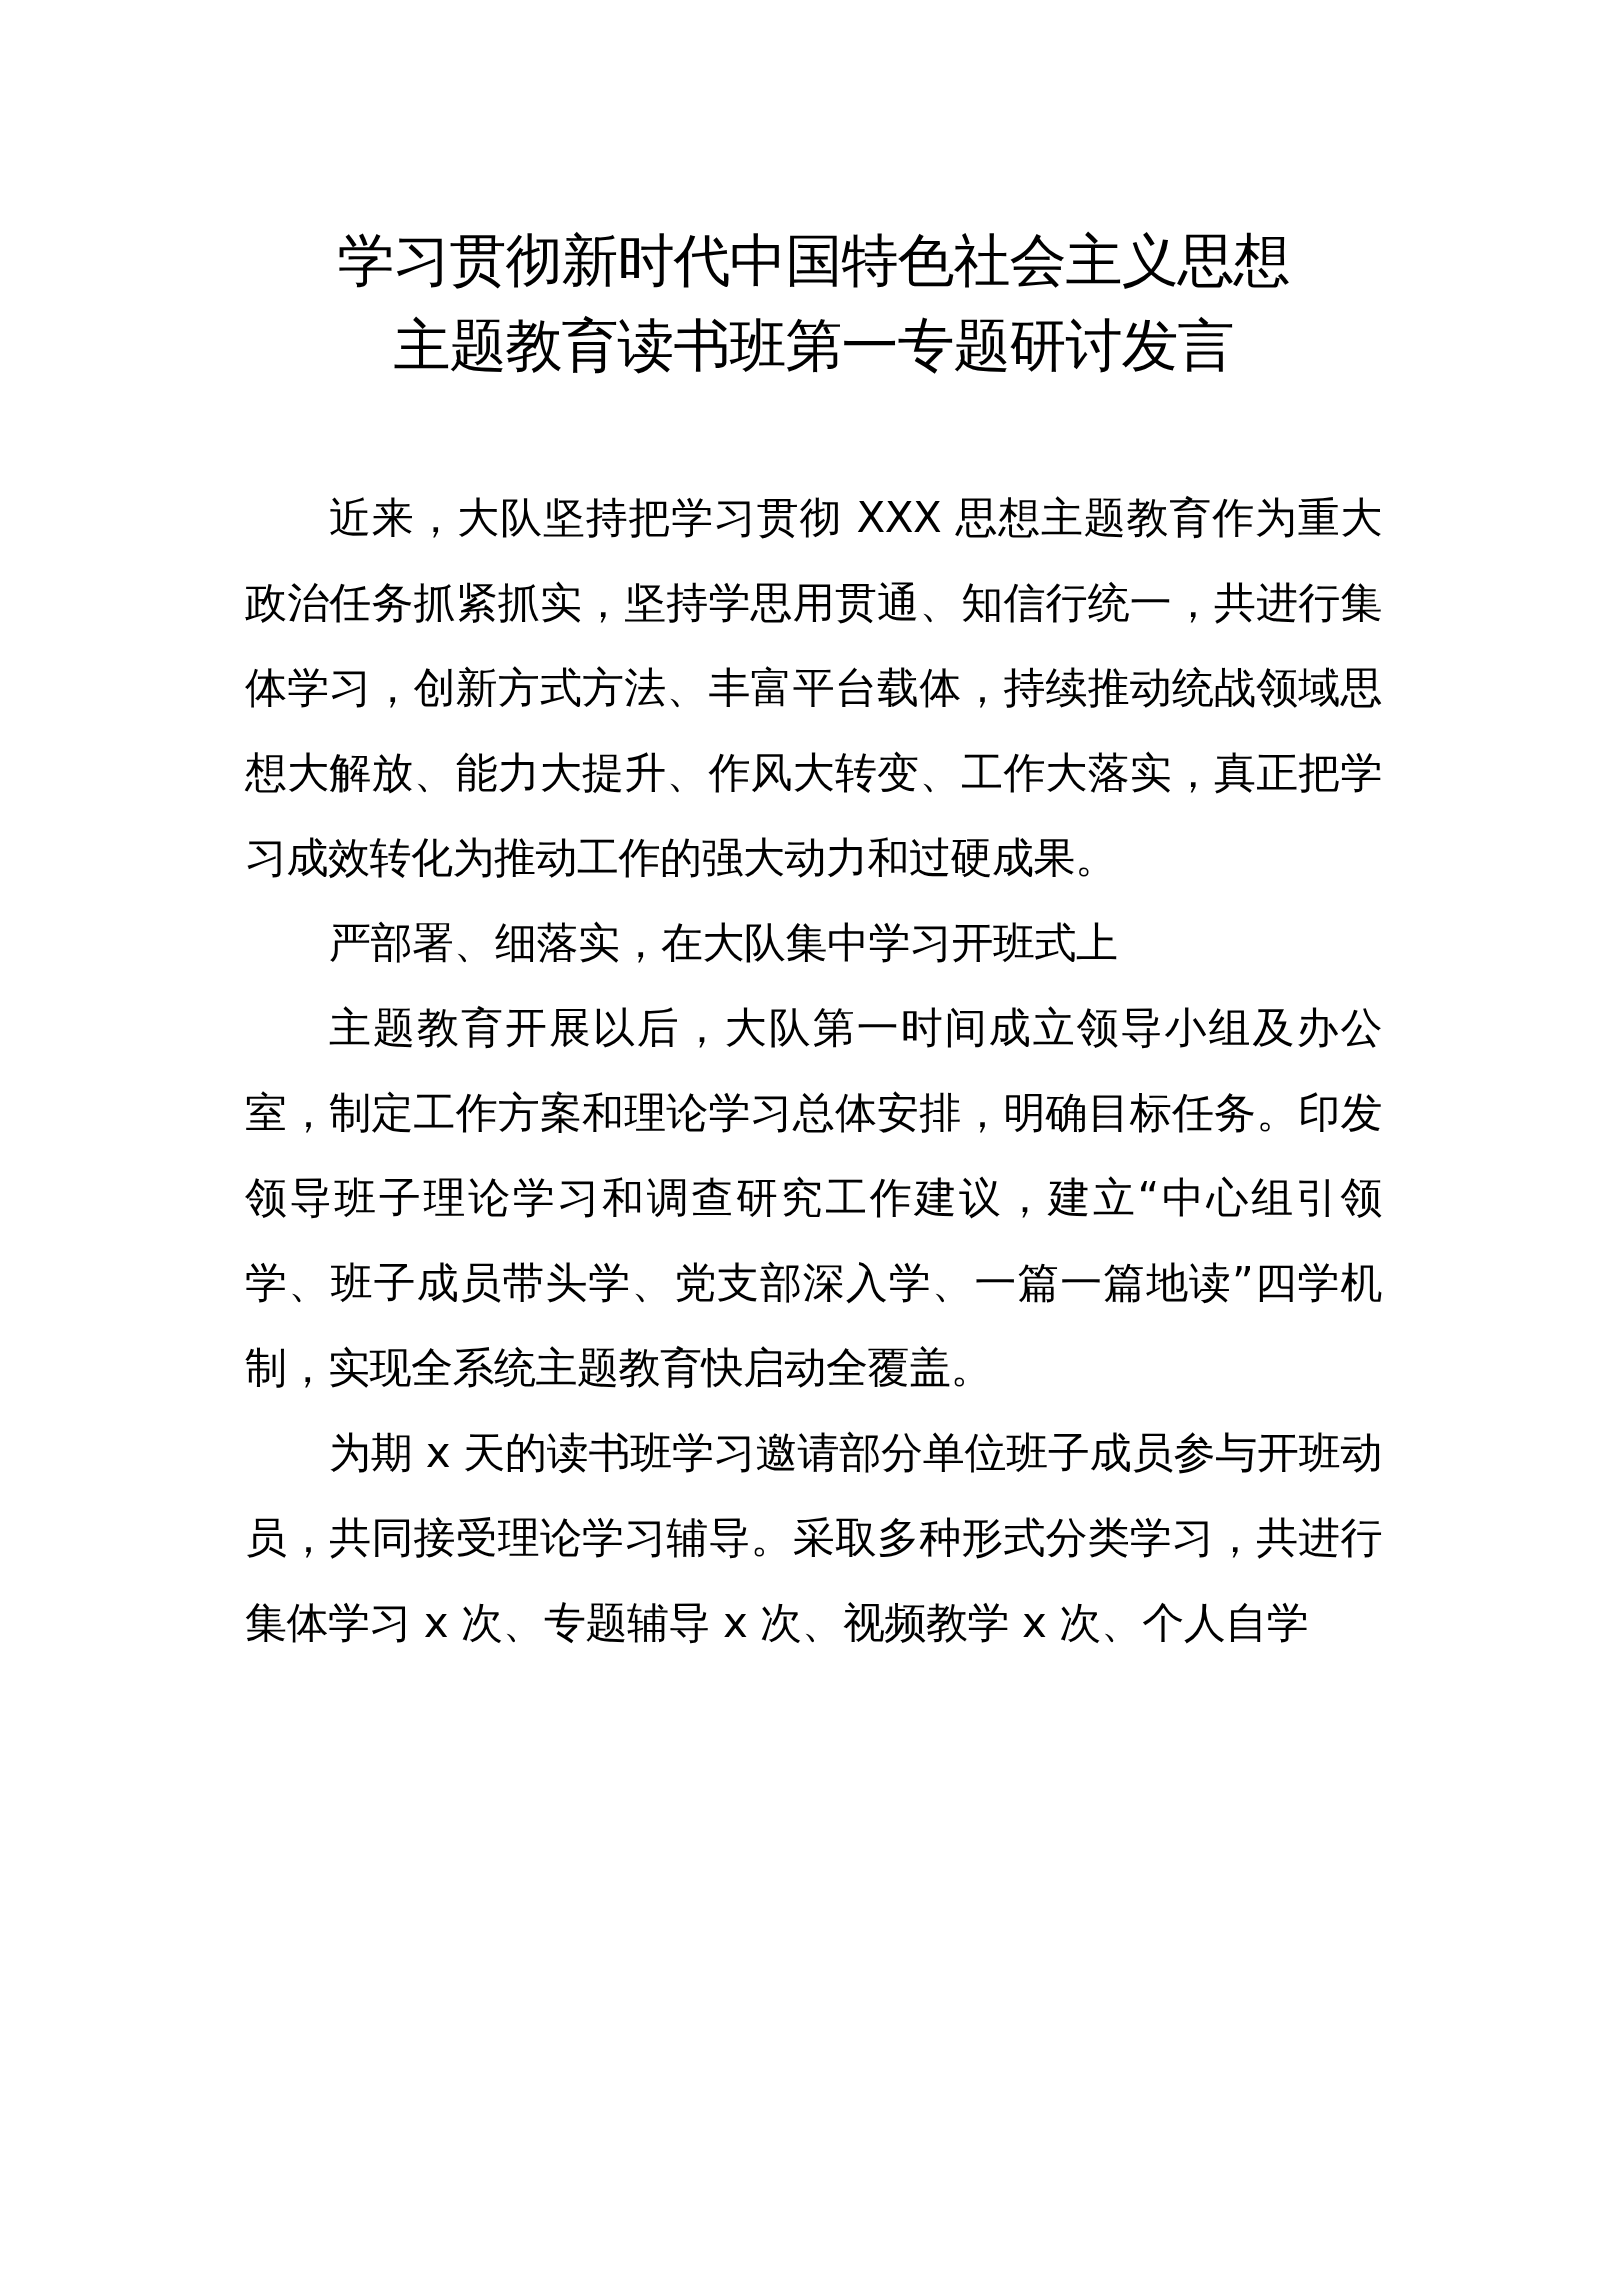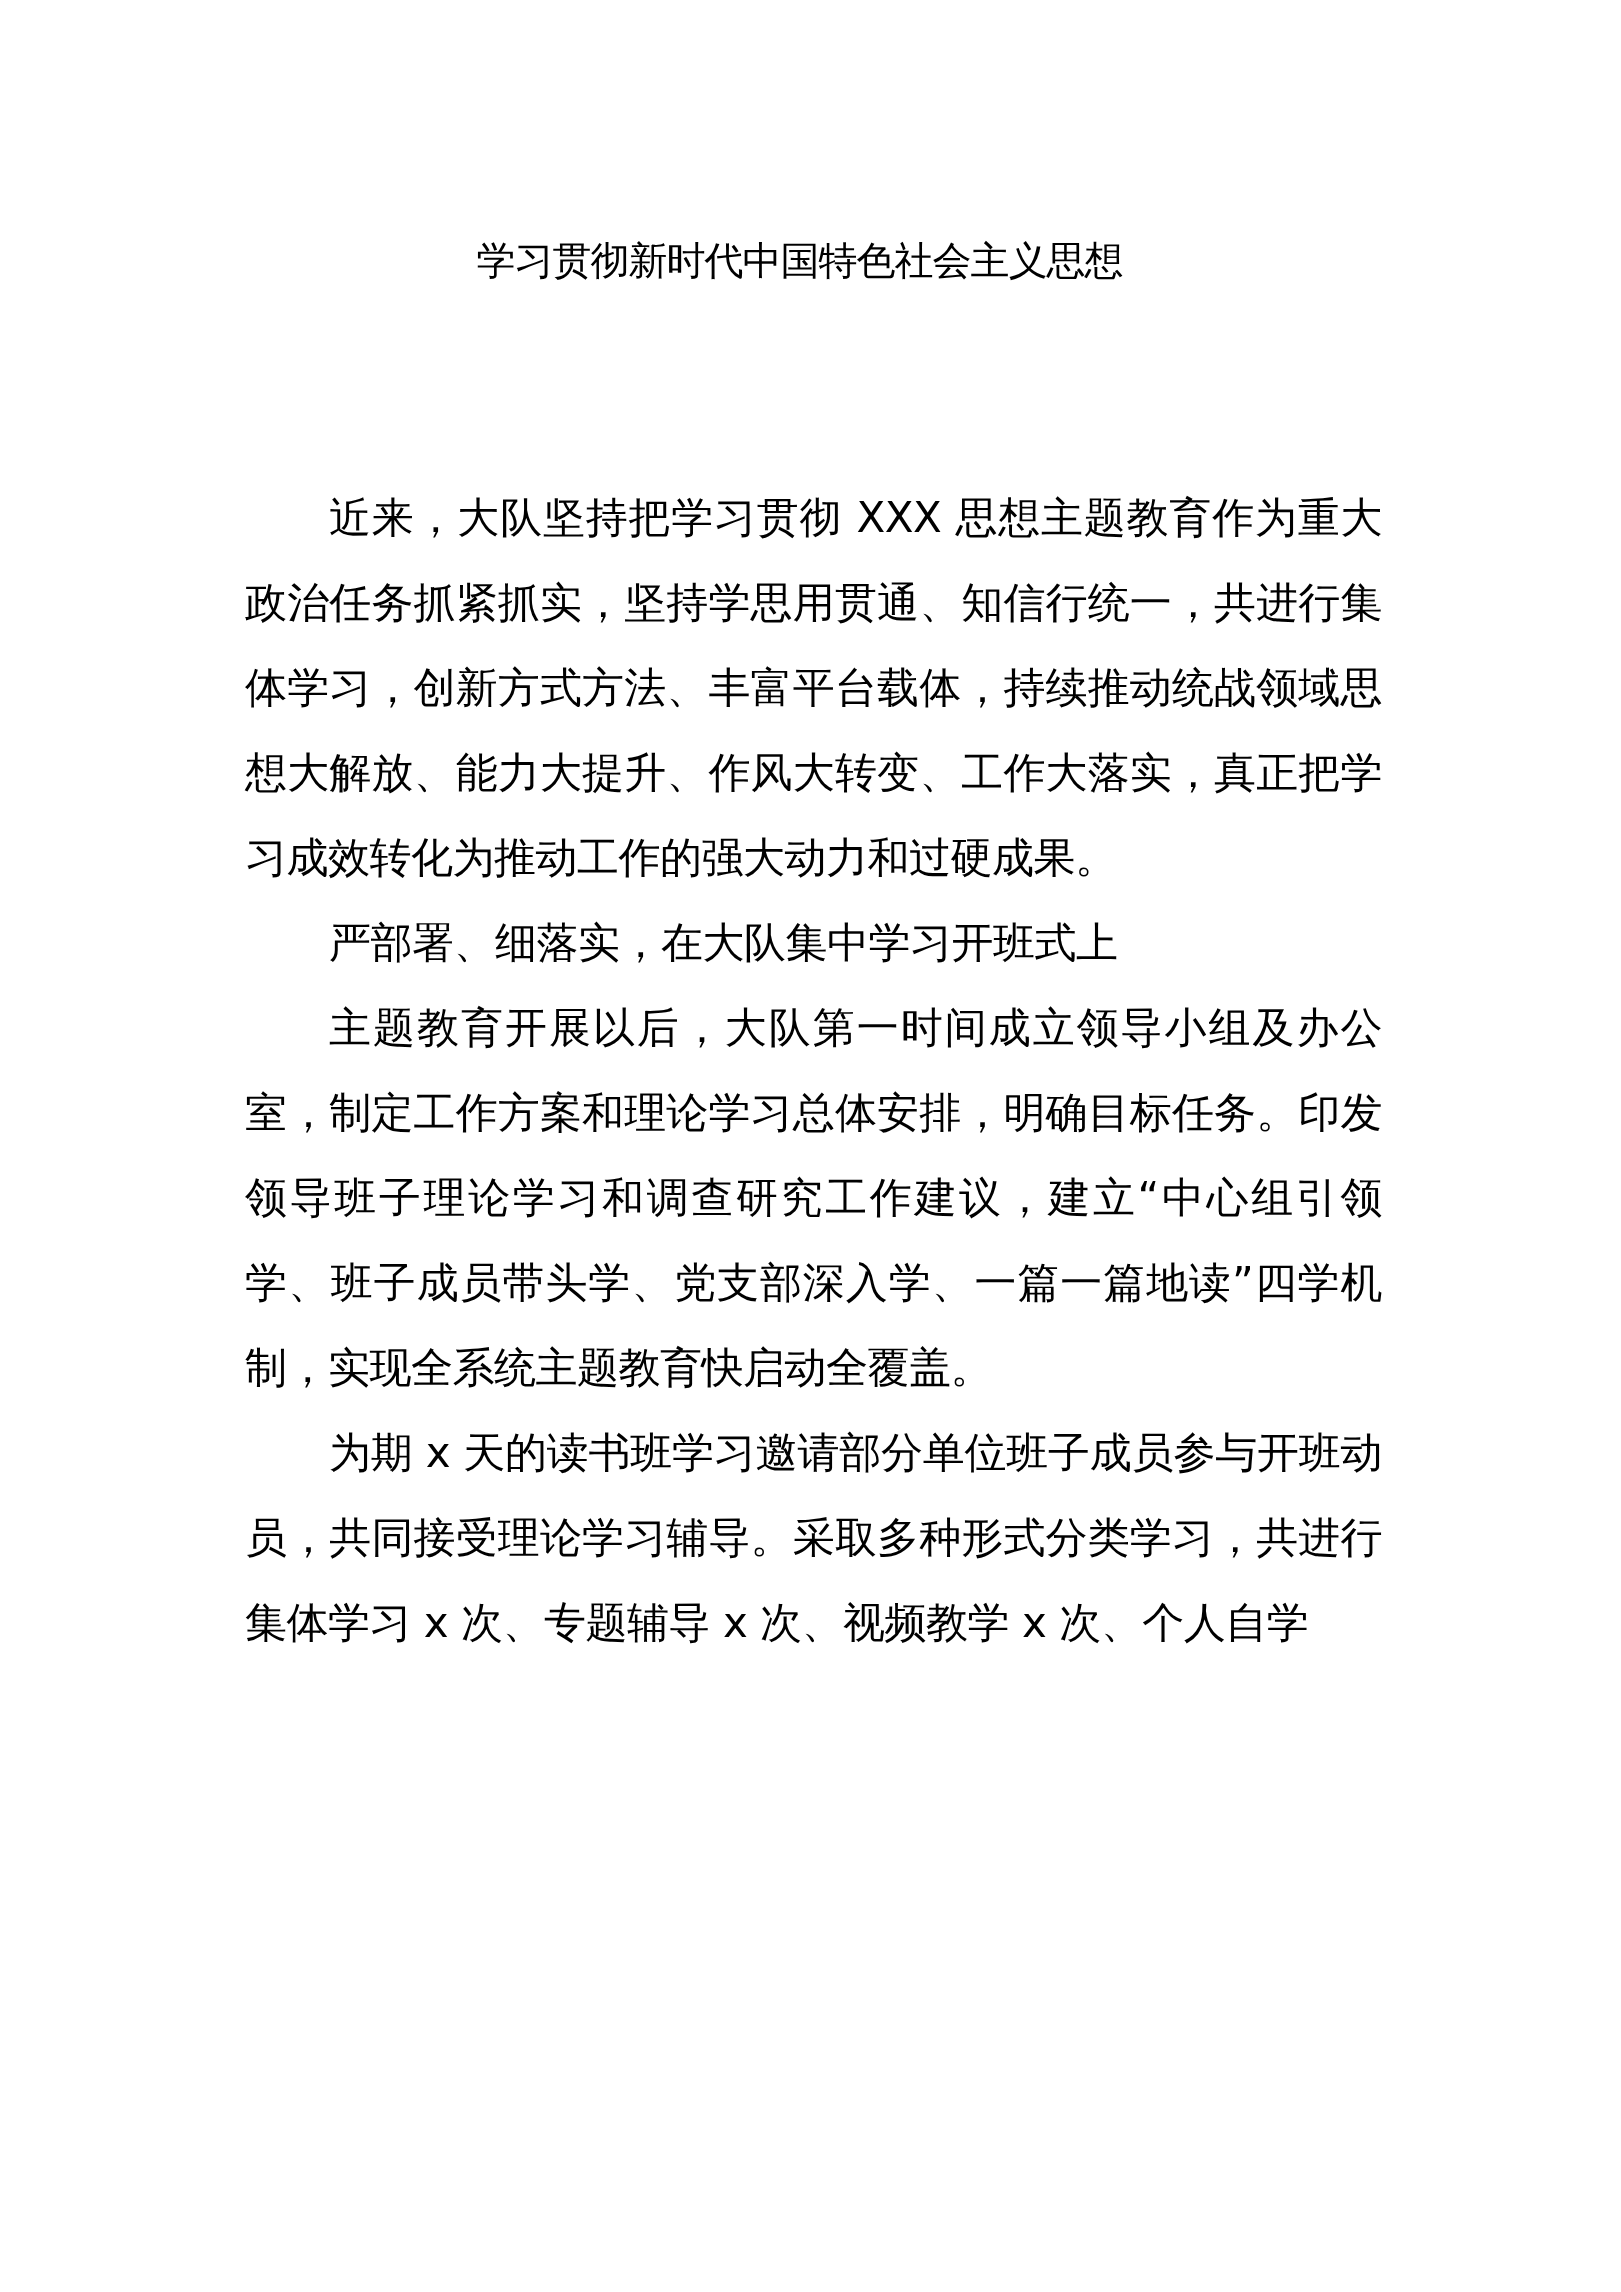--- a/index.html
+++ b/index.html
@@ -18,25 +18,25 @@
     .page {
       position: absolute;
       left: 0;
       top: 0;
       width: 1621px;
       height: 2293px;
       background: #ffffff;
     }
     .title {
       position: absolute;
-      left: 231px;
+      left: 245px;
       width: 1137px;
       top: 218px;
       text-align: center;
-      font-size: 39px;
+      font-size: 57px;
       line-height: 85px;
       font-weight: normal;
       letter-spacing: -1px;
       margin: 0;
     }
     .title .line {
       display: block;
       white-space: nowrap;
     }
     .body {
@@ -54,20 +54,21 @@
       margin: 0;
       text-indent: 2em;
     }
   </style>
 </head>
 <body>
 
 <div class="page">
   <h1 class="title">
     <span class="line">学习贯彻新时代中国特色社会主义思想</span>
+    <span class="line">主题教育读书班第一专题研讨发言</span>
   </h1>
 
   <div class="body">
     <p>近来，大队坚持把学习贯彻 XXX 思想主题教育作为重大政治任务抓紧抓实，坚持学思用贯通、知信行统一，共进行集体学习，创新方式方法、丰富平台载体，持续推动统战领域思想大解放、能力大提升、作风大转变、工作大落实，真正把学习成效转化为推动工作的强大动力和过硬成果。</p>
     <p>严部署、细落实，在大队集中学习开班式上</p>
     <p>主题教育开展以后，大队第一时间成立领导小组及办公室，制定工作方案和理论学习总体安排，明确目标任务。印发领导班子理论学习和调查研究工作建议，建立“中心组引领学、班子成员带头学、党支部深入学、一篇一篇地读”四学机制，实现全系统主题教育快启动全覆盖。</p>
     <p>为期 x 天的读书班学习邀请部分单位班子成员参与开班动员，共同接受理论学习辅导。采取多种形式分类学习，共进行集体学习 x 次、专题辅导 x 次、视频教学 x 次、个人自学</p>
   </div>
 </div>
 

